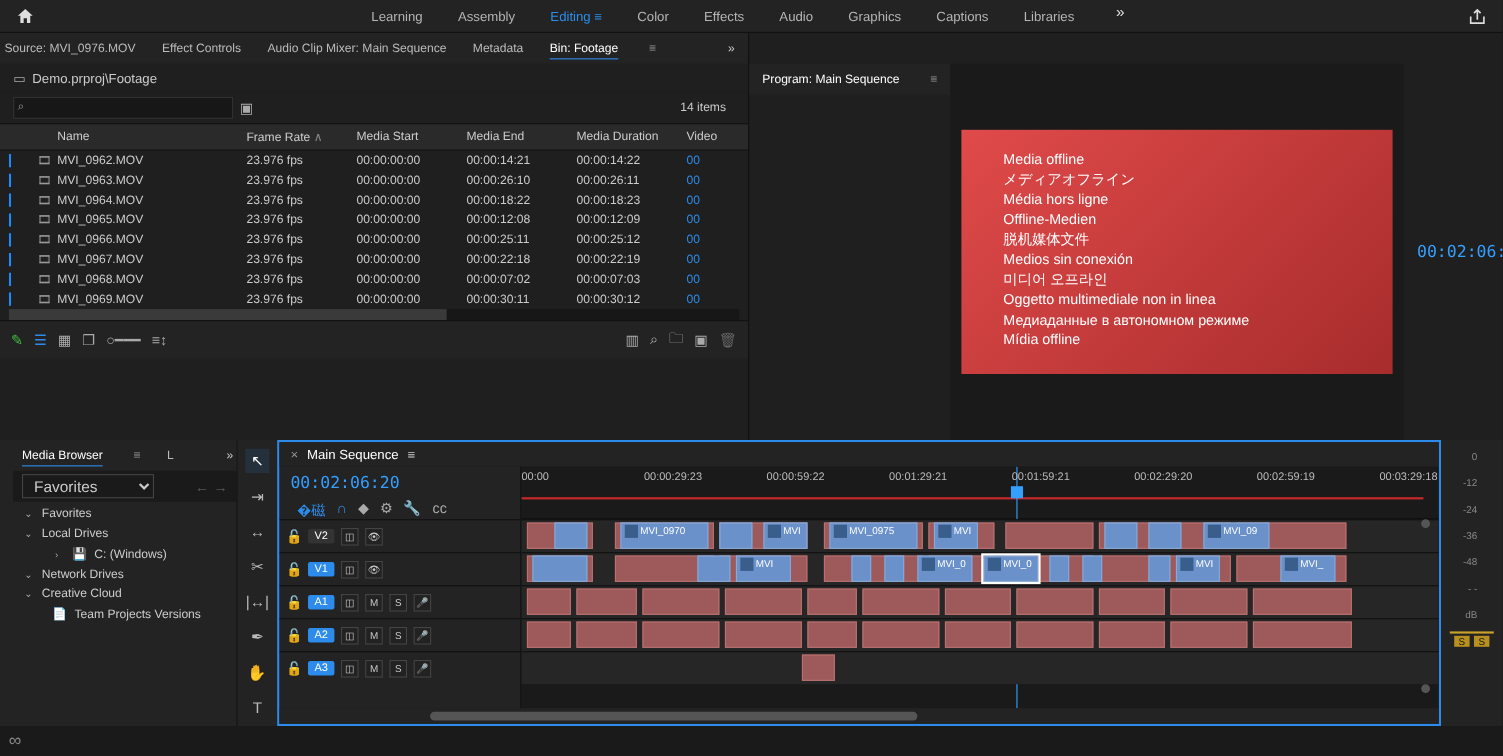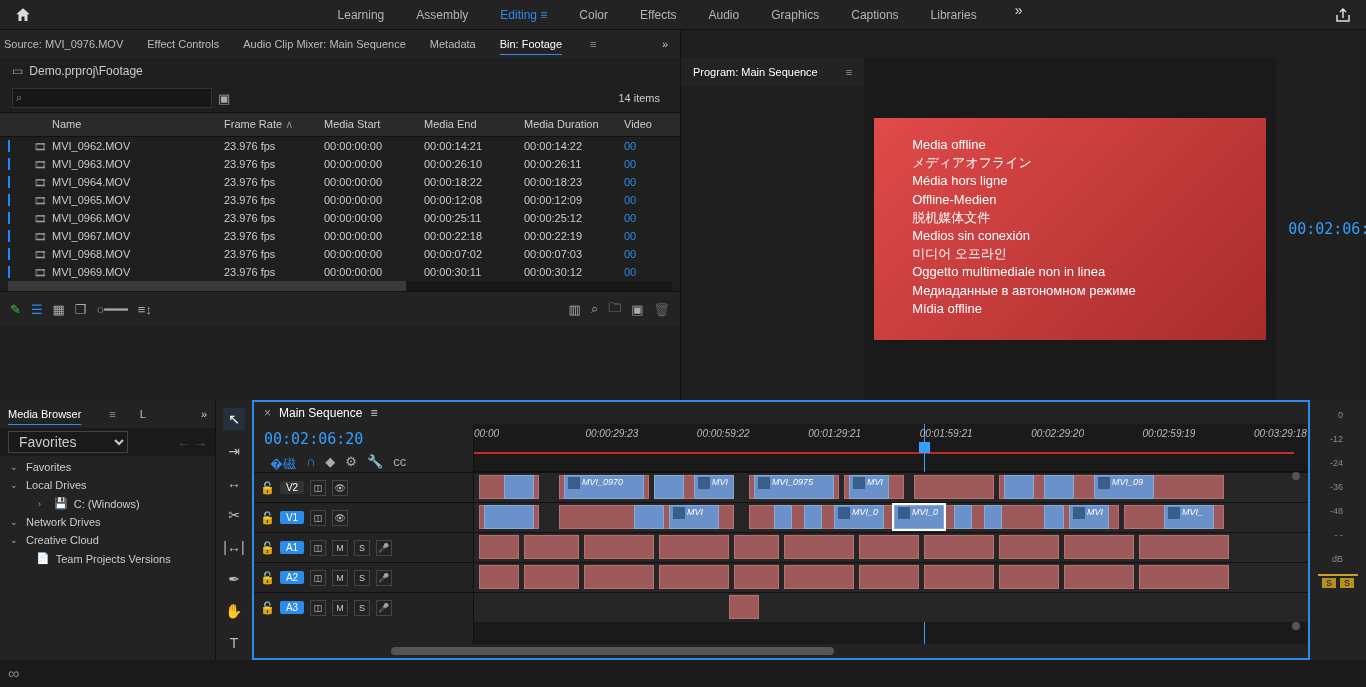--- a/index.html
+++ b/index.html
@@ -22,21 +22,21 @@
 .panel-tabs .menu { margin-left:4px; color:#999; cursor:pointer;}
 .panel-tabs .spacer { flex:1; }
 .panel-tabs .overflow { color:#ccc; cursor:pointer; }
 
 
 .grid-top { display:flex; height: 370px; background:#1f1f1f; }
 .grid-top .left { width: 686px; display:flex; flex-direction:column; border-right:1px solid #111;}
 .grid-top .right { flex:1; display:flex; flex-direction:row;margin-top:28px; }
 
 .grid-bottom { display:flex; height: 260px; }
-.grid-bottom .mb { width: 216px; background:#232323; border-right:1px solid #111; display:flex; flex-direction:column;}
+.grid-bottom .mb { width: 216px; background:#232323; border-right:1px solid #111; display:flex; flex-direction:column;padding-left:12px;}
 .grid-bottom .tools { width: 36px; background:#232323; display:flex; flex-direction:column; align-items:center; gap:10px; padding-top:8px;}
 .grid-bottom .timeline { flex:1; border:2px solid #2D8CEB; background:#1f1f1f; display:flex; flex-direction:column; position:relative;}
 .grid-bottom .meters { width: 56px; background:#232323; padding:4px;}
 
 
 .breadcrumb { display:flex; align-items:center; gap:6px; padding:6px 12px; background:#1f1f1f;}
 .searchrow { display:flex; align-items:center; gap:6px; padding:4px 12px; background:#1f1f1f; }
 .searchrow input { background:#171717; border:1px solid #333; color:#ccc; padding:2px 18px 2px 18px; width: 200px; height:20px; font-size:11px;}
 .searchrow .search-wrap{ position:relative;}
 .searchrow .search-wrap .sicon{ position:absolute; left:4px; top:3px; color:#888; font-size:11px;}
@@ -87,21 +87,21 @@
 .tl-body { display:flex; flex:1; overflow:hidden;}
 .track-headers { width:220px; background:#232323; display:flex; flex-direction:column; border-right:1px solid #111;}
 .track-headers .row{ display:flex; align-items:center; gap:6px; padding:4px 6px; height:30px; border-top:1px solid #111;}
 .track-headers .row.tc{ height:48px; padding:6px 10px; border:none; flex-direction:column; align-items:flex-start;}
 .track-headers .toolrow { display:flex; gap:10px; padding:0 6px; color:#888;}
 .trk-label { background:#2D8CEB; color:#fff; padding:1px 5px; font-size:10px; border-radius:2px; width:24px; text-align:center;}
 .trk-label.off { background:#333;}
 .mute { background:#222; border:1px solid #444; color:#ccc; width:16px;height:16px; font-size:9px; display:inline-flex;align-items:center;justify-content:center;cursor:pointer;}
 .lock { color:#888; cursor:pointer; width:14px;}
 
-.tracks-area { flex:1; position:relative; background:#1a1a1a; overflow:hidden;font-style:italic;}
+.tracks-area { flex:1; position:relative; background:#1a1a1a; overflow:hidden;}
 .ruler { height:48px; position:relative; border-bottom:1px solid #111;}
 .ruler .tick { position:absolute; top:4px; font-size:10px; color:#bbb;}
 .ruler .playline { position:absolute; top:0; bottom:-210px; width:1px; background:#339fff; left:450px;}
 .ruler .playhead { position:absolute; top:18px; left:445px; width:11px; height:11px; background:#339fff;}
 .ruler .cutline{ position:absolute; left:0; right:14px; top:28px; height:2px; background:#c62828;}
 .track { height:30px; position:relative; border-top:1px solid #111; background:#262626;}
 .clip { position:absolute; top:2px; height:24px; background:#9e5a5a; border:1px solid #b97070;}
 .clipv { position:absolute; top:2px; height:24px; background:#6a91c9; border:1px solid #89a9d6; color:#fff; font-size:9px; padding:1px 3px; overflow:hidden; white-space:nowrap;}
 .clipv .thumb{ display:inline-block; width:12px;height:12px; background:#3a5e8c; vertical-align:middle; margin-right:2px;}
 .sel-clip{ outline:2px solid #fff;}

